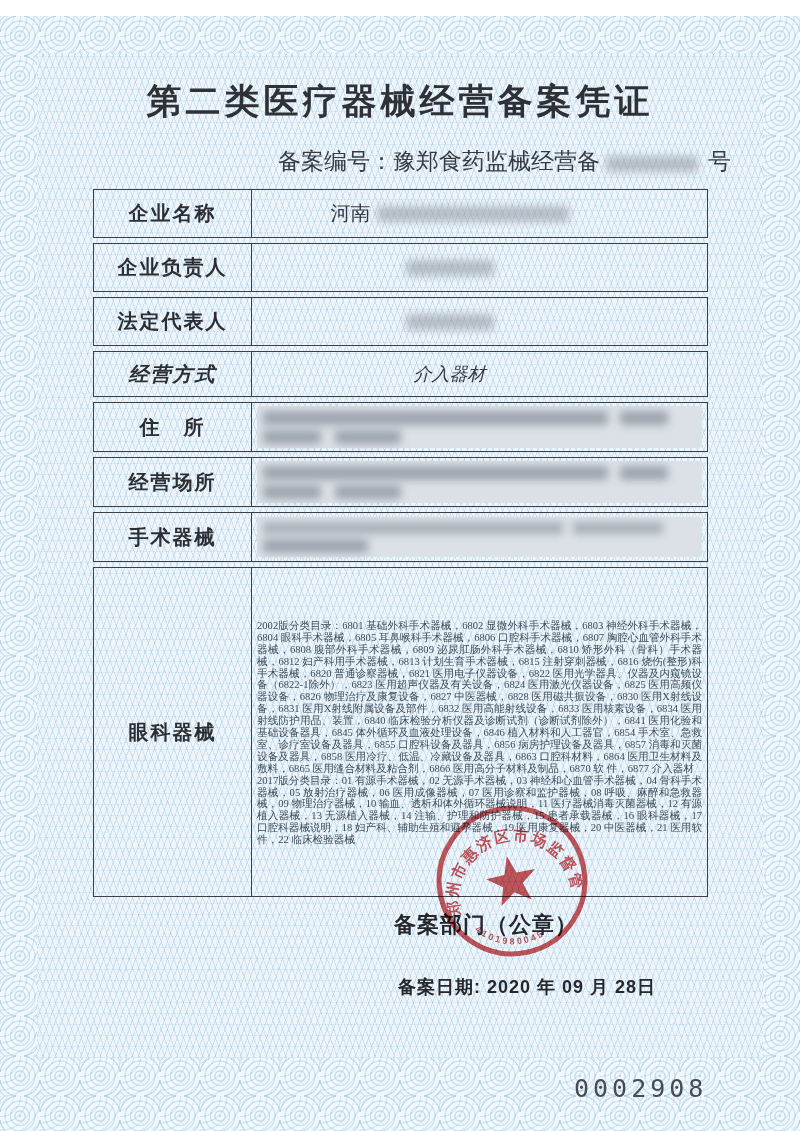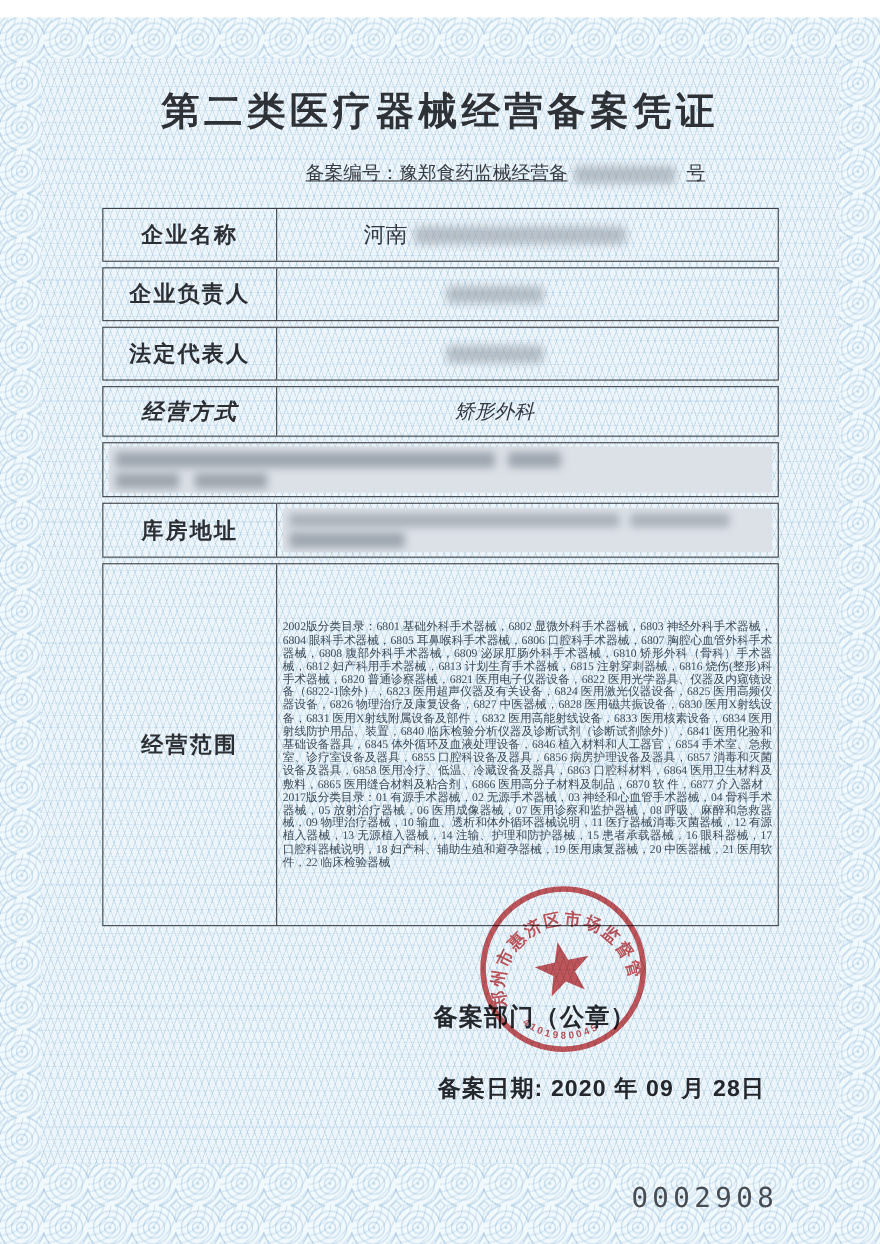--- a/index.html
+++ b/index.html
@@ -39,24 +39,23 @@
   .title {
     position:absolute; left:0; top:62px; width:800px;
     text-align:center;
     font-size:35px; font-weight:bold; letter-spacing:4px;
     color:#2e3136;
     font-family:"Liberation Sans","DejaVu Sans",sans-serif;
   }
 
   .recno {
     position:absolute; left:278px; top:130px;
-    font-size:17px; color:#363b41;
+    font-size:23px; color:#363b41;
     font-family:"Liberation Serif","DejaVu Serif",serif;
     white-space:nowrap;
-    text-decoration:underline;
   }
 
   
   .smudge {
     display:inline-block; vertical-align:middle;
     background:#99a2ab; filter:blur(4px); border-radius:2px;
     opacity:0.65;
   }
   .panel {
     background:#dce1e7; border-radius:3px; filter:blur(0.6px);
@@ -108,21 +107,21 @@
 
   .dept {
     position:absolute; left:394px; top:894px;
     font-size:22px; font-weight:bold; letter-spacing:1px;
     color:#24272b;
     font-family:"Liberation Sans","DejaVu Sans",sans-serif;
     z-index:2;
   }
   .date {
     position:absolute; left:398px; top:959px;
-    font-size:21px; font-weight:bold; letter-spacing:1px;
+    font-size:18px; font-weight:bold; letter-spacing:1px;
     color:#24272b;
     font-family:"Liberation Sans","DejaVu Sans",sans-serif;
   }
   .serial {
     position:absolute; left:548px; top:1058px; width:140px;
     text-align:center;
     font-size:25px; letter-spacing:4px;
     color:#474c53;
     font-family:"DejaVu Sans Mono","Liberation Mono",monospace;
     padding-left:26px;
@@ -170,61 +169,79 @@
     <div class="row h49">
       <div class="label-cell">法定代表人</div>
       <div class="value-cell">
         <span class="smudge shift-left" style="width:88px;height:16px;"></span>
       </div>
     </div>
 
     <div class="row h46">
       <div class="label-cell">经营方式</div>
       <div class="value-cell">
-        <span class="shift-left">矫形外科</span>
+        <span class="shift-left">介入器材</span>
       </div>
     </div>
 
     <div class="row h50">
+      <div class="label-cell">住　所</div>
       <div class="value-cell">
         <div class="addr-wrap">
           <div class="panel">
             <div style="display:flex;gap:12px;">
               <div class="bar" style="width:345px;"></div>
               <div class="bar" style="width:48px;"></div>
             </div>
             <div class="addr-line2">
               <div class="bar" style="width:58px;"></div>
               <div class="bar" style="width:66px;"></div>
             </div>
           </div>
         </div>
       </div>
     </div>
 
-
     <div class="row h50">
-      <div class="label-cell">库房地址</div>
+      <div class="label-cell">经营场所</div>
+      <div class="value-cell">
+        <div class="addr-wrap">
+          <div class="panel">
+            <div style="display:flex;gap:12px;">
+              <div class="bar" style="width:345px;"></div>
+              <div class="bar" style="width:48px;"></div>
+            </div>
+            <div class="addr-line2">
+              <div class="bar" style="width:58px;"></div>
+              <div class="bar" style="width:66px;"></div>
+            </div>
+          </div>
+        </div>
+      </div>
+    </div>
+
+    <div class="row h50">
+      <div class="label-cell">手术器械</div>
       <div class="value-cell">
         <div class="addr-wrap">
           <div class="panel">
             <div style="display:flex;gap:10px;">
               <div class="bar" style="width:300px;height:12px;opacity:.65;"></div>
               <div class="bar" style="width:90px;height:12px;opacity:.65;"></div>
             </div>
             <div class="addr-line2">
               <div class="bar" style="width:105px;"></div>
             </div>
           </div>
         </div>
       </div>
     </div>
 
     <div class="row scope-row">
-      <div class="label-cell">经营范围</div>
+      <div class="label-cell">眼科器械</div>
       <div class="value-cell">
         <div class="scope-text">
           <div>2002版分类目录：6801 基础外科手术器械，6802 显微外科手术器械，6803 神经外科手术器械，6804 眼科手术器械，6805 耳鼻喉科手术器械，6806 口腔科手术器械，6807 胸腔心血管外科手术器械，6808 腹部外科手术器械，6809 泌尿肛肠外科手术器械，6810 矫形外科（骨科）手术器械，6812 妇产科用手术器械，6813 计划生育手术器械，6815 注射穿刺器械，6816 烧伤(整形)科手术器械，6820 普通诊察器械，6821 医用电子仪器设备，6822 医用光学器具、仪器及内窥镜设备（6822-1除外），6823 医用超声仪器及有关设备，6824 医用激光仪器设备，6825 医用高频仪器设备，6826 物理治疗及康复设备，6827 中医器械，6828 医用磁共振设备，6830 医用X射线设备，6831 医用X射线附属设备及部件，6832 医用高能射线设备，6833 医用核素设备，6834 医用射线防护用品、装置，6840 临床检验分析仪器及诊断试剂（诊断试剂除外），6841 医用化验和基础设备器具，6845 体外循环及血液处理设备，6846 植入材料和人工器官，6854 手术室、急救室、诊疗室设备及器具，6855 口腔科设备及器具，6856 病房护理设备及器具，6857 消毒和灭菌设备及器具，6858 医用冷疗、低温、冷藏设备及器具，6863 口腔科材料，6864 医用卫生材料及敷料，6865 医用缝合材料及粘合剂，6866 医用高分子材料及制品，6870 软 件，6877 介入器材</div>
           <div>2017版分类目录：01 有源手术器械，02 无源手术器械，03 神经和心血管手术器械，04 骨科手术器械，05 放射治疗器械，06 医用成像器械，07 医用诊察和监护器械，08 呼吸、麻醉和急救器械，09 物理治疗器械，10 输血、透析和体外循环器械说明，11 医疗器械消毒灭菌器械，12 有源植入器械，13 无源植入器械，14 注输、护理和防护器械，15 患者承载器械，16 眼科器械，17 口腔科器械说明，18 妇产科、辅助生殖和避孕器械，19 医用康复器械，20 中医器械，21 医用软件，22 临床检验器械</div>
         </div>
       </div>
     </div>
 
   </div>
 

